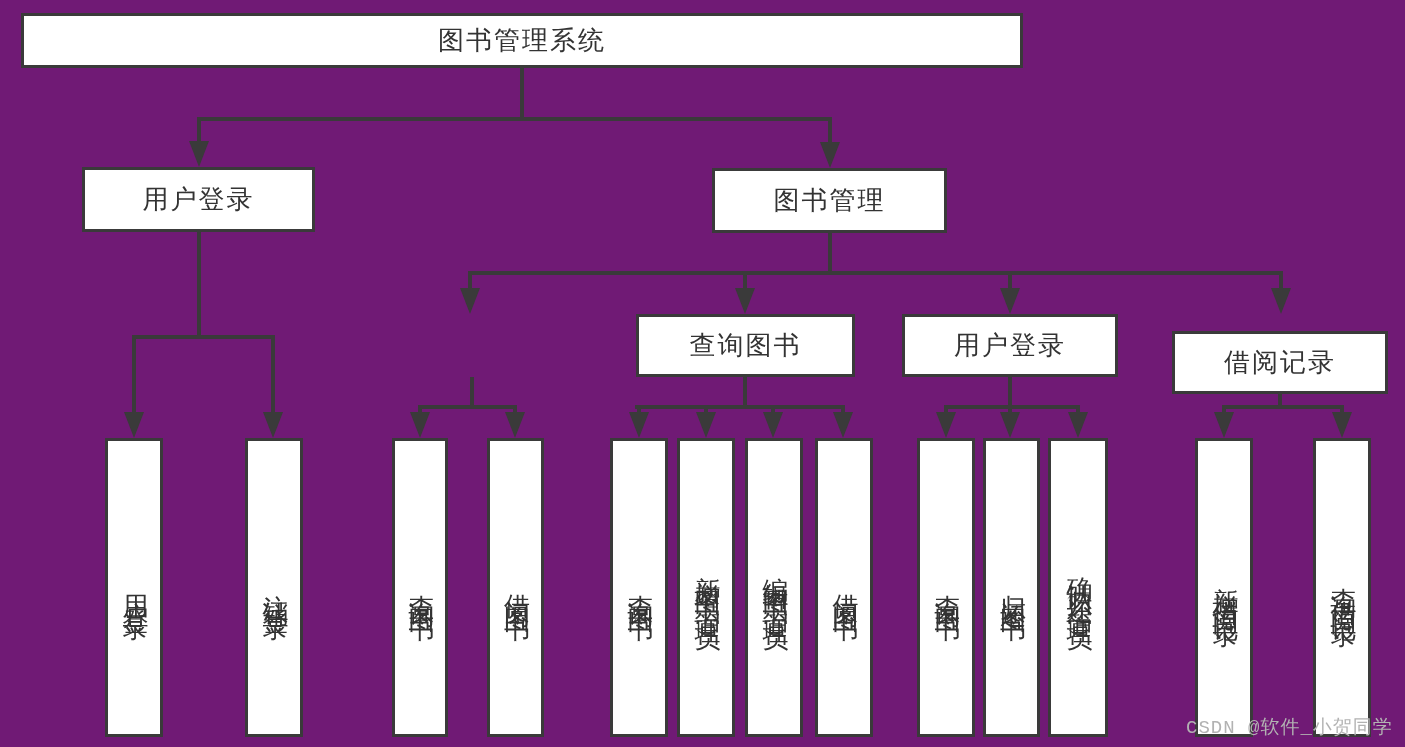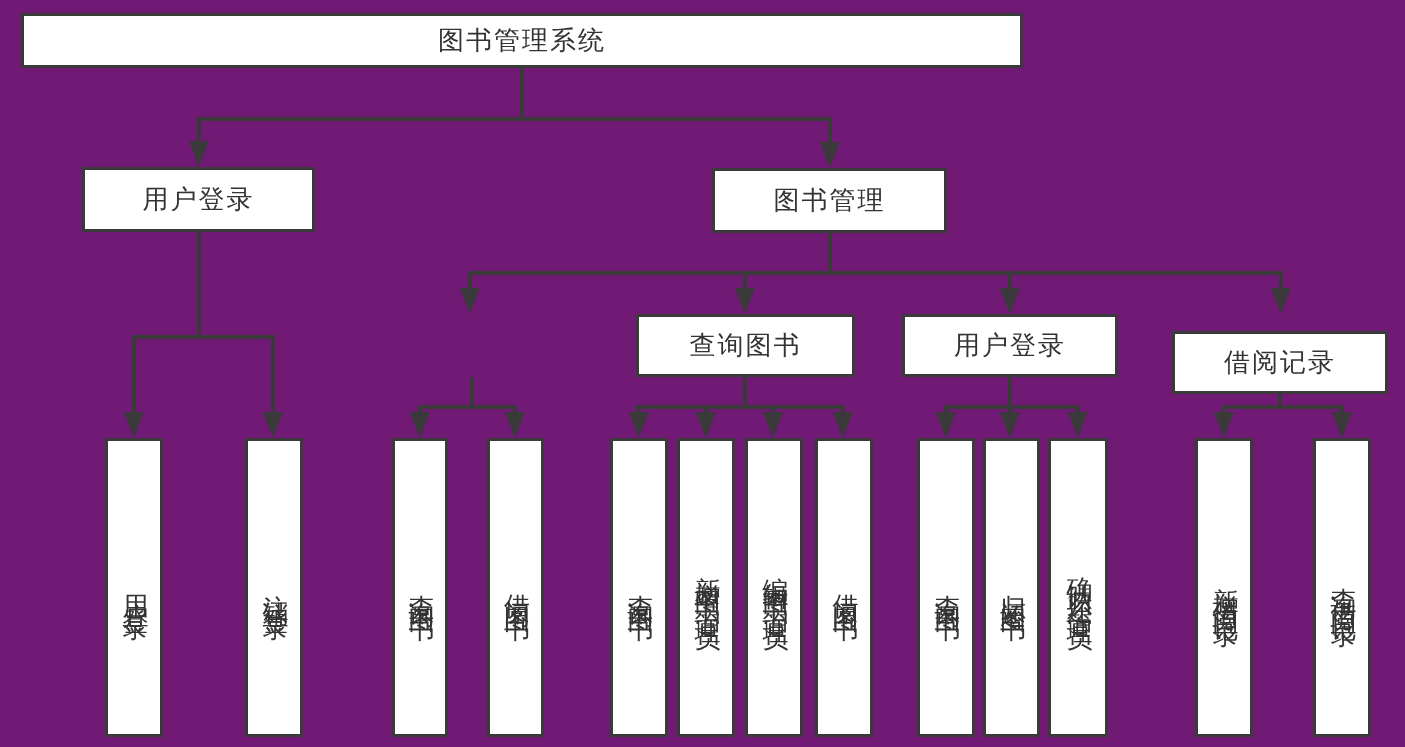--- a/index.html
+++ b/index.html
@@ -158,14 +158,15 @@
     <span>确认归还（管理员）</span>
   </div>
 
   <div class="box vbox" style="left:1195px;top:438px;width:58px;height:299px">
     <span>新增借阅记录</span>
   </div>
   <div class="box vbox" style="left:1313px;top:438px;width:58px;height:299px">
     <span>查询借阅记录</span>
   </div>
 
+  <div class="watermark">CSDN @软件_小贺同学</div>
 
 </div>
 
 </body></html>

